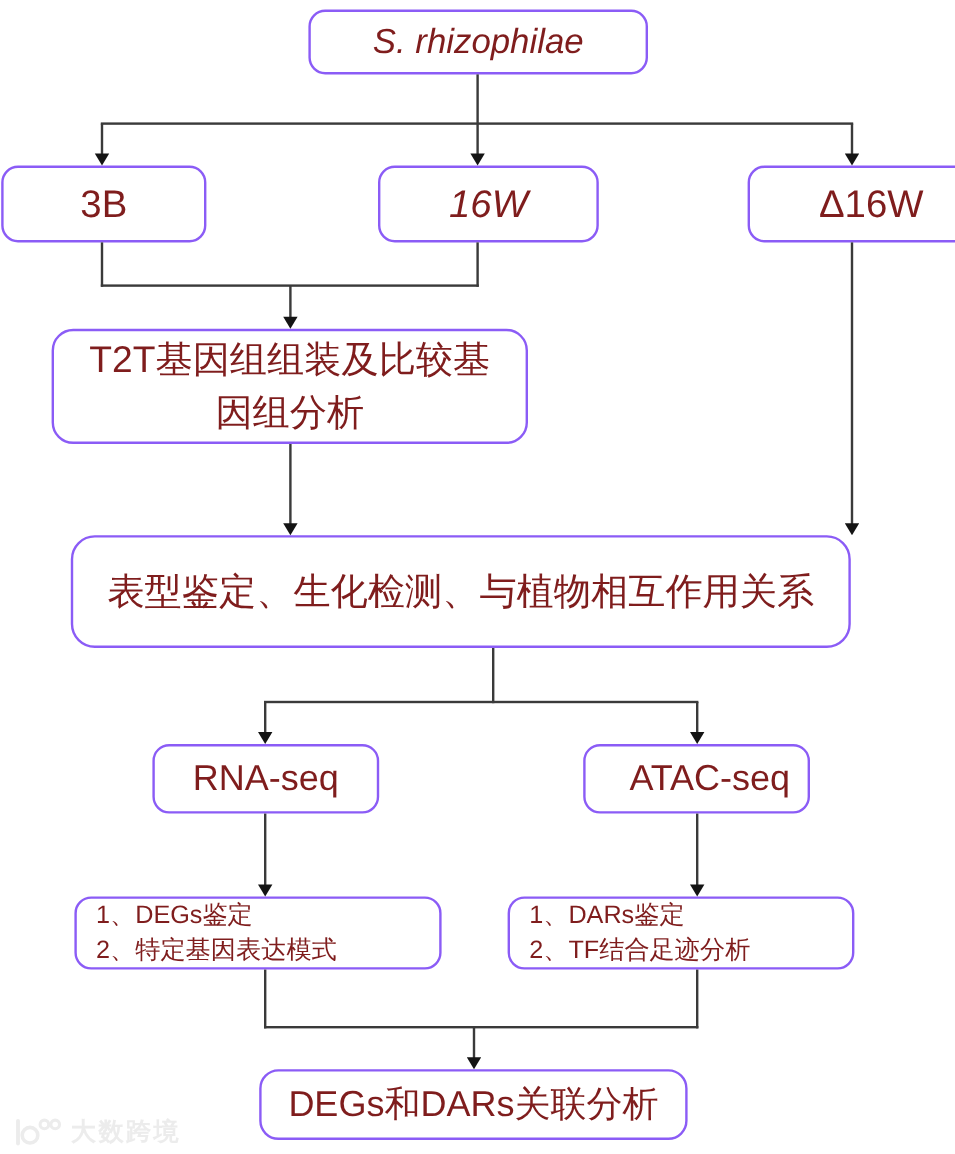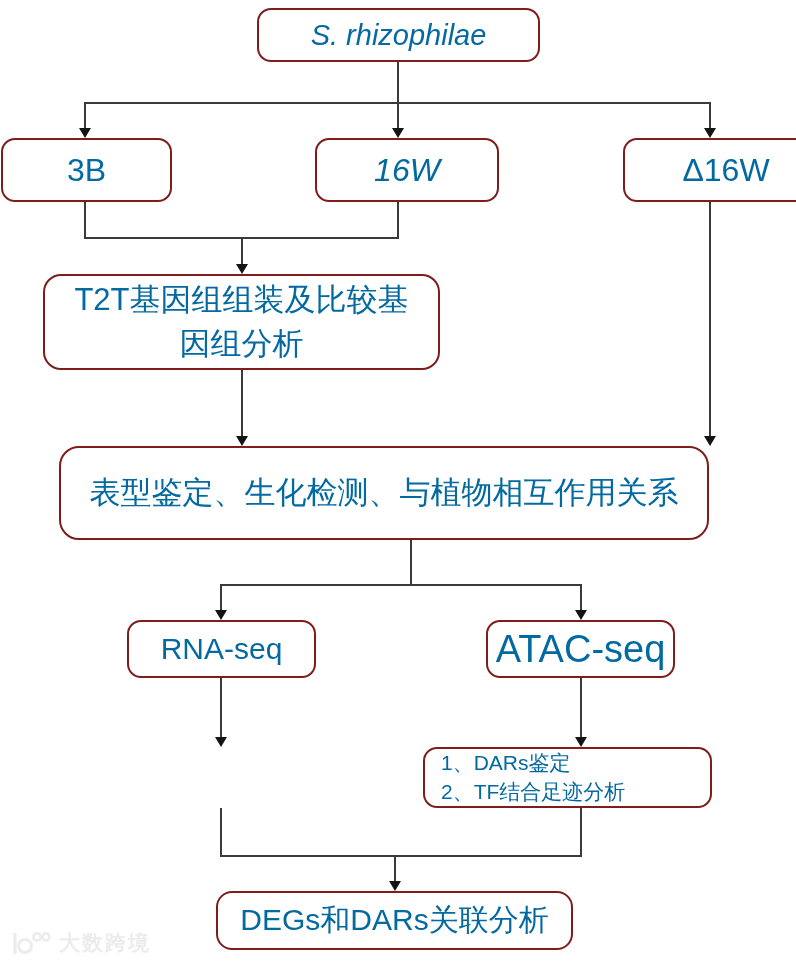--- a/index.html
+++ b/index.html
@@ -8,27 +8,27 @@
     width:796px;height:962px;
     background:#ffffff;
     overflow:hidden;
     font-family:"Liberation Sans","DejaVu Sans",sans-serif;
     color:#1f1f1f;
   }
   .node{
     position:absolute;
     box-sizing:border-box;
     background:#ffffff;
-    border:2px solid #7f1d1d;
+    border:2px solid #8b5cf6;
     border-radius:14px;
     display:flex;
     align-items:center;
     justify-content:center;
     text-align:center;
-    color:#0369a1;
+    color:#7f1d1d;
   }
   .node.col{flex-direction:column;align-items:center;}
   .node.listbox{
     flex-direction:column;
     align-items:flex-start;
     justify-content:center;
     text-align:left;
     padding-left:16px;
     line-height:1.38;
   }
@@ -65,22 +65,26 @@
 
   <div class="node col" style="left:43px;top:274px;width:397px;height:96px;font-size:31px;line-height:1.42;border-radius:18px;">
     <span>T2T基因组组装及比较基</span>
     <span>因组分析</span>
   </div>
 
   <div class="node" style="left:59px;top:446px;width:650px;height:94px;font-size:31px;border-radius:20px;">表型鉴定、生化检测、与植物相互作用关系</div>
 
   <div class="node" style="left:127px;top:620px;width:189px;height:58px;font-size:30px;">RNA-seq</div>
 
-  <div class="node" style="left:486px;top:620px;width:189px;height:58px;font-size:38px;">ATAC-seq</div>
+  <div class="node" style="left:486px;top:620px;width:189px;height:58px;font-size:30px;padding-left:22px;">ATAC-seq</div>
 
+  <div class="node listbox" style="left:62px;top:747px;width:306px;height:61px;font-size:21px;">
+    <span>1、DEGs鉴定</span>
+    <span>2、特定基因表达模式</span>
+  </div>
 
   <div class="node listbox" style="left:423px;top:747px;width:289px;height:61px;font-size:21px;">
     <span>1、DARs鉴定</span>
     <span>2、TF结合足迹分析</span>
   </div>
 
   <div class="node" style="left:216px;top:891px;width:357px;height:59px;font-size:30px;border-radius:16px;">DEGs和DARs关联分析</div>
 
   <div class="vline" style="left:397px;top:62px;height:41px;"></div>
   <div class="hline" style="left:84px;top:102px;width:627px;"></div>

